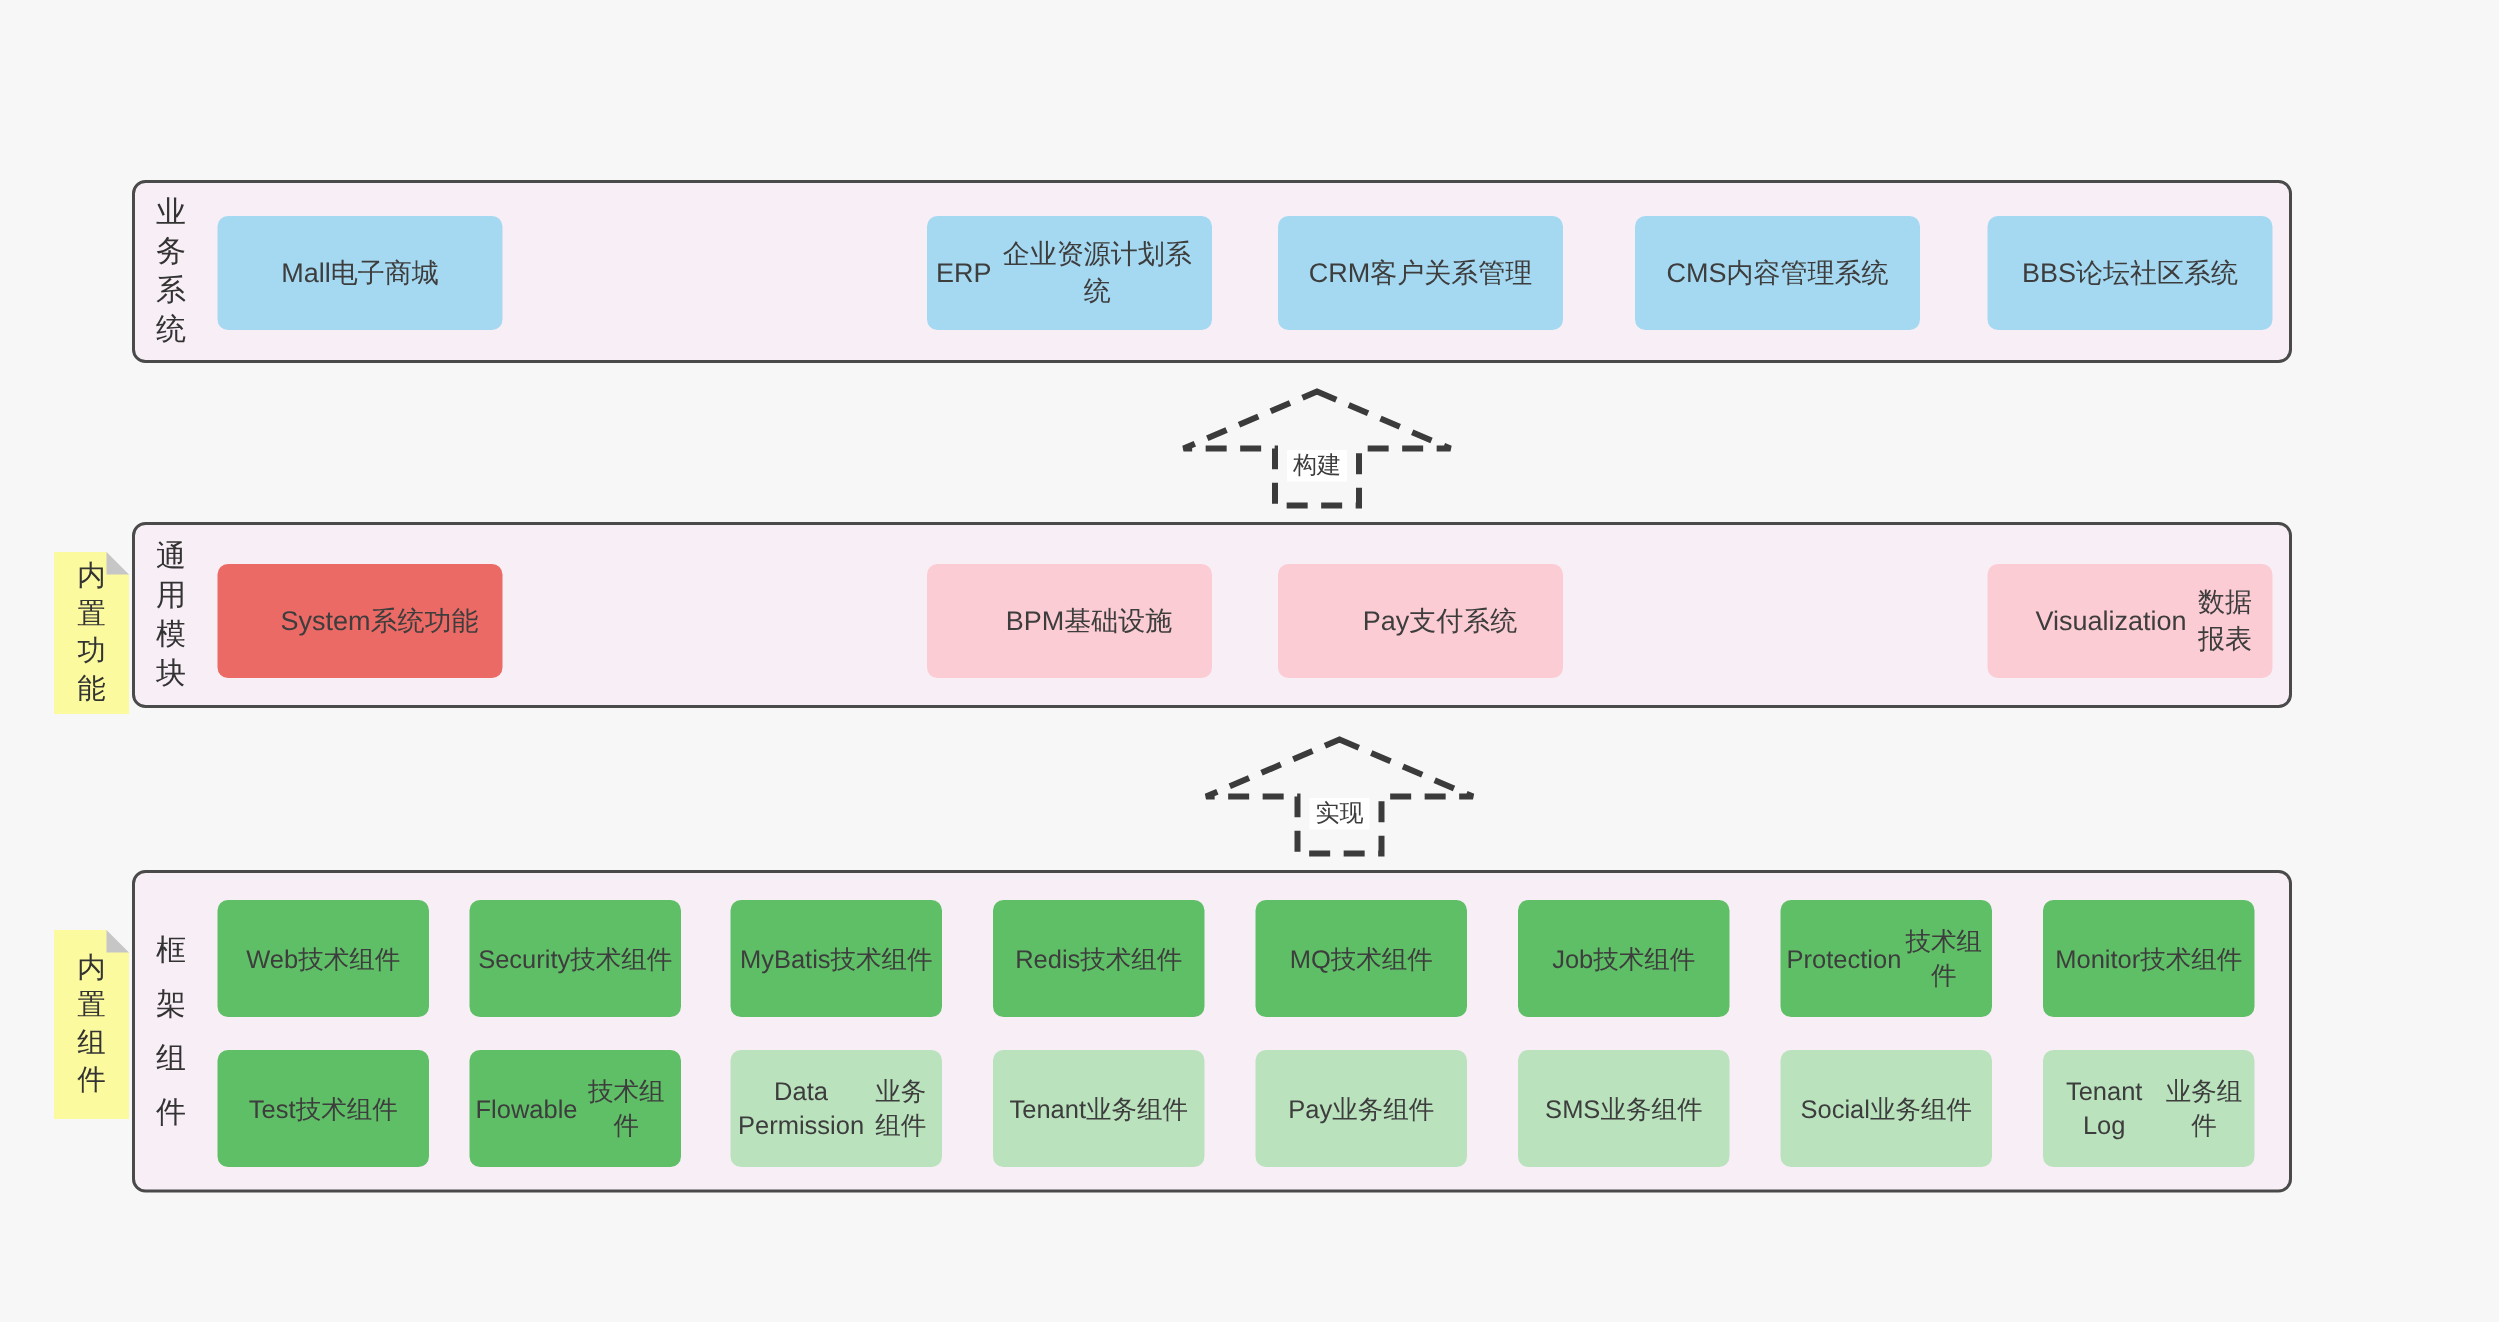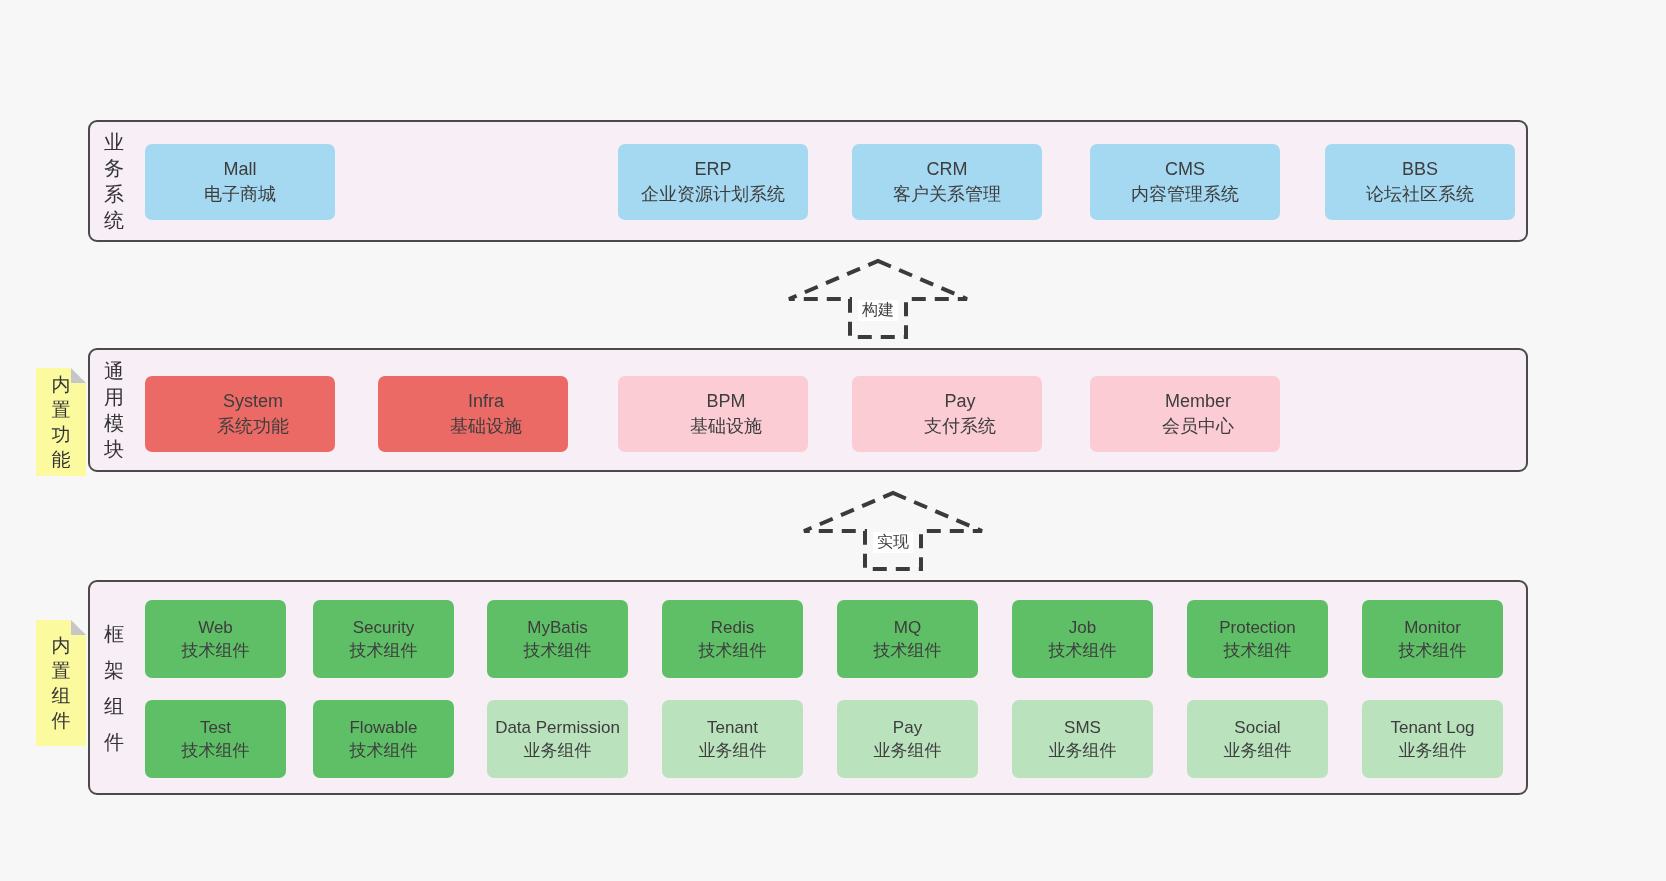--- a/index.html
+++ b/index.html
@@ -20,21 +20,21 @@
   .sec-components{top:580px;height:215px;}
   .sec-label{
     position:absolute;left:8px;top:0;bottom:0;width:32px;
     display:flex;align-items:center;justify-content:center;
     font-size:20px;line-height:26px;white-space:pre-line;
     text-align:center;color:#333;
   }
   .sec-components .sec-label{line-height:36px;}
   .box{
     position:absolute;border-radius:7px;
-    display:flex;flex-direction:column;align-items:center;justify-content:center;
+    display:flex;align-items:center;justify-content:center;
     text-align:center;font-size:18px;line-height:25px;padding:0 6px;
     box-sizing:border-box;
   }
   .sec-business .box{top:22px;height:76px;width:190px;background:#a5d8f1;}
   .sec-modules .box{top:26px;height:76px;width:190px;padding-left:32px;}
   .box.red{background:#ec6a65;}
   .box.pink{background:#fbccd3;}
   .sec-components .box{width:141px;height:78px;font-size:17px;line-height:23px;padding:0 4px;justify-content:center;}
   .box.green{background:#5fbf66;}
   .box.lightgreen{background:#b9e2bd;}
@@ -105,35 +105,31 @@
 </div>
 <div class="section sec-modules">
   <div class="sec-label">通
 用
 模
 块</div>
   <div class="box red" style="left:55px">
     <span>System</span>
     <span>系统功能</span>
   </div>
-  <div class="box red" style="left:288px">
-    <span>Infra</span>
-    <span>基础设施</span>
-  </div>
   <div class="box pink" style="left:528px">
     <span>BPM</span>
     <span>基础设施</span>
   </div>
   <div class="box pink" style="left:762px">
     <span>Pay</span>
     <span>支付系统</span>
   </div>
-  <div class="box pink" style="left:1000px">
-    <span>Member</span>
-    <span>会员中心</span>
+  <div class="box pink" style="left:1235px">
+    <span>Visualization</span>
+    <span>数据报表</span>
   </div>
 </div>
 
 <div class="arrow arrow-implement">
   <svg width="190" height="82" viewBox="0 0 190 82">
     <polygon points="95,3 184,41 123,41 123,79 67,79 67,41 6,41" fill="none" stroke="#3b3b3b" stroke-width="4" stroke-dasharray="14 9"></polygon>
   </svg>
   <span class="arrow-label">实现</span>
 </div>
 

